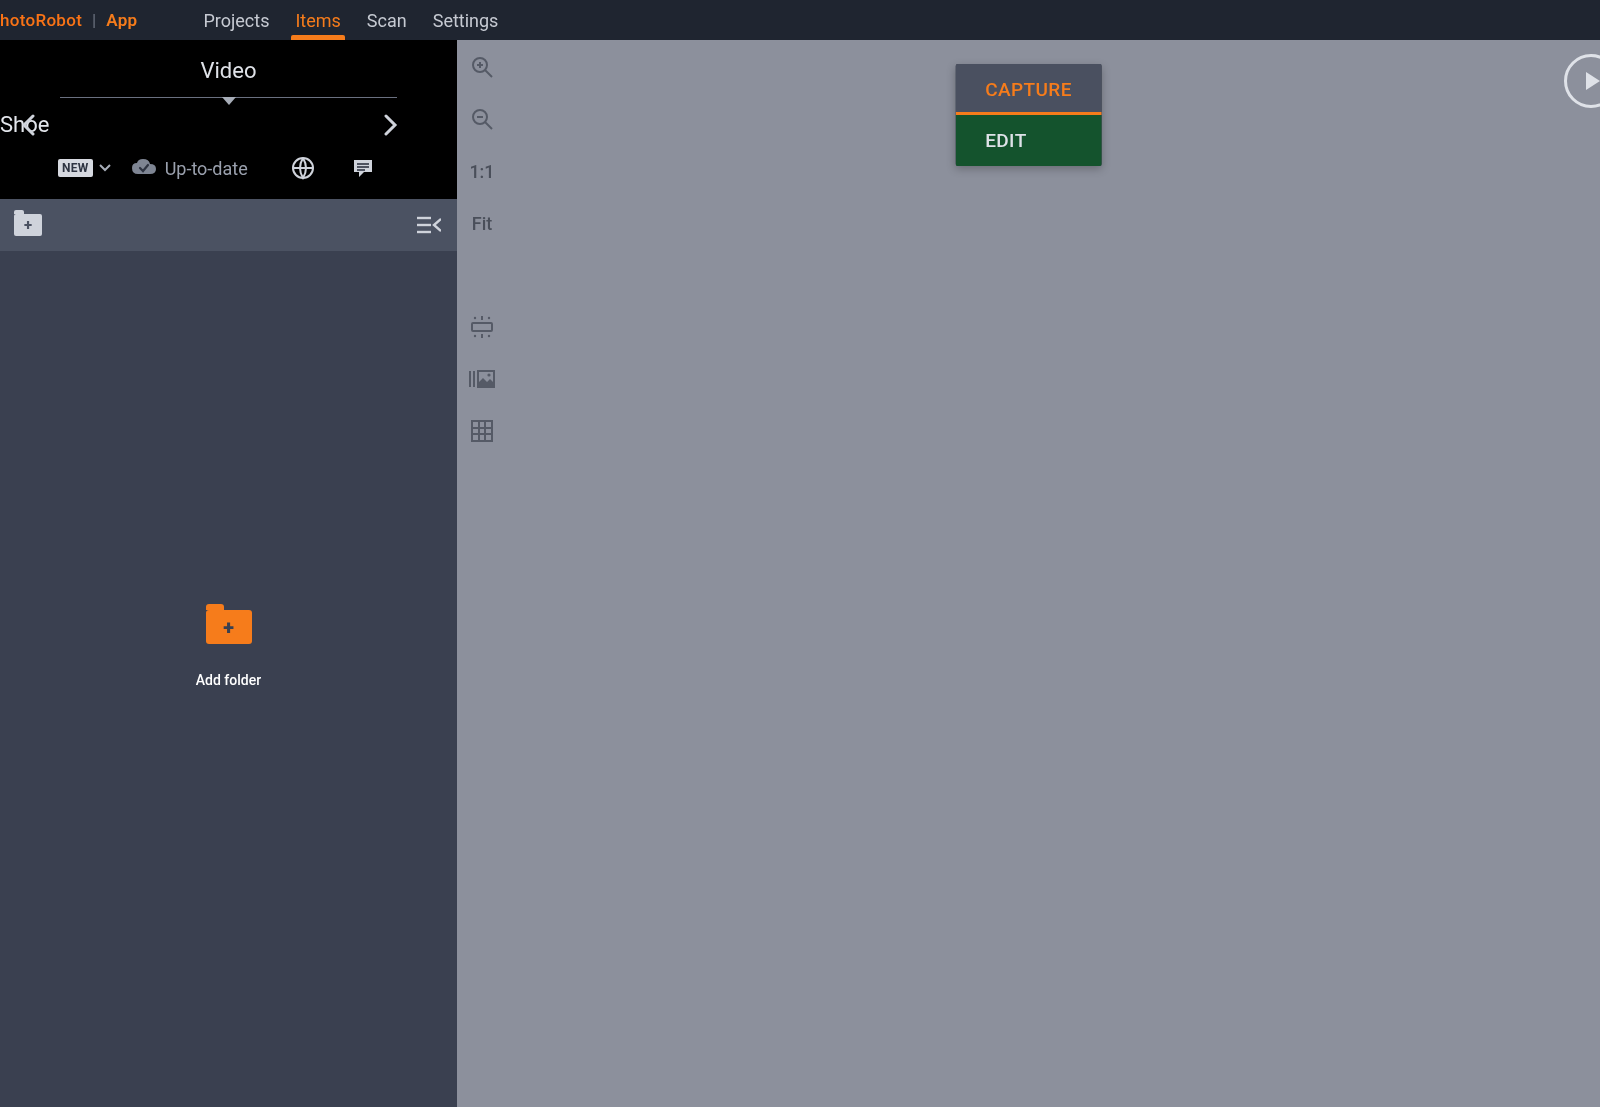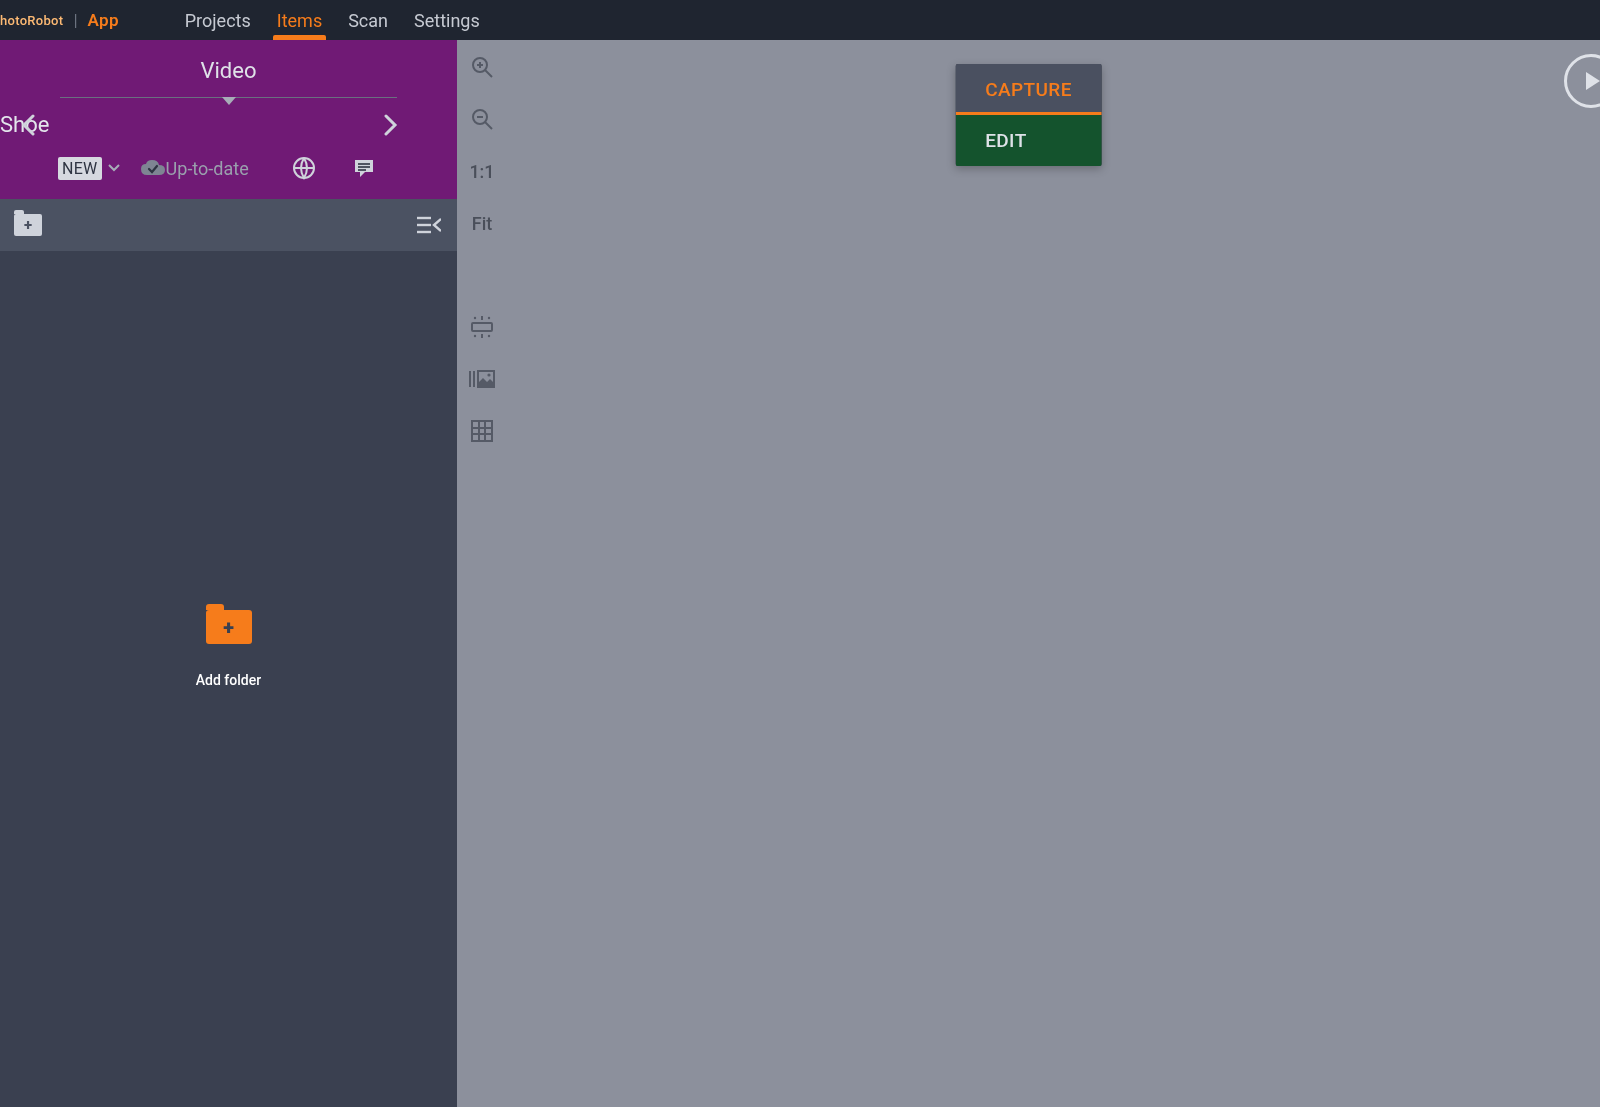--- a/index.html
+++ b/index.html
@@ -19,22 +19,22 @@
     align-items: center;
     padding-left: 0;
   }
   .brand-wrap {
     display: flex;
     align-items: center;
     height: 100%;
     padding-right: 18px;
   }
   .brand-part1 {
-    color: #fdba74;
-    font-size: 13px;
+    color: #f97316;
+    font-size: 17px;
     font-weight: 500;
     letter-spacing: 0.3px;
   }
   .brand-sep {
     color: #6c7380;
     margin: 0 10px;
     font-size: 17px;
   }
   .brand-part2 {
     color: #f67c1b;
@@ -79,21 +79,21 @@
 
   
   .sidebar {
     width: 457px;
     background: #3a4050;
     display: flex;
     flex-direction: column;
     flex-shrink: 0;
   }
   .sidebar-upper {
-    background: #701a75;
+    background: #000000;
     padding-top: 18px;
     position: relative;
   }
   .video-title {
     text-align: center;
     color: #dfe2e8;
     font-size: 22px;
     font-weight: 400;
     padding-bottom: 14px;
   }
@@ -145,33 +145,33 @@
   }
   .new-badge {
     display: flex;
     align-items: center;
     gap: 6px;
     cursor: pointer;
   }
   .new-chip {
     background: #d6d9e0;
     color: #2e3442;
-    font-size: 16px;
-    font-weight: 400;
+    font-size: 12px;
+    font-weight: 700;
     padding: 2px 4px;
     border-radius: 2px;
     letter-spacing: 0.3px;
   }
   .dd-caret {
     color: #a7adb8;
   }
   .uptodate {
     display: flex;
-    align-items: center;
-    gap: 0;
+    align-items: flex-start;
+    gap: 8px;
     color: #9aa0ad;
     font-size: 18px;
   }
   .globe, .comment {
     color: #cfd3db;
     cursor: pointer;
     display: flex;
     align-items: center;
     justify-content: center;
     width: 26px; height: 26px;

